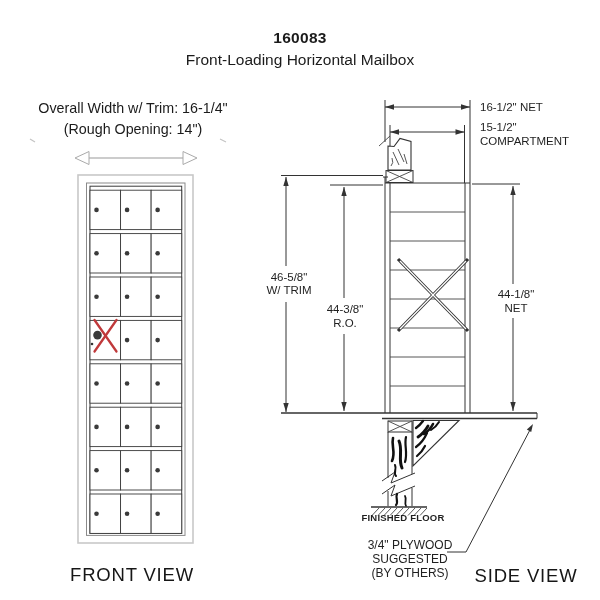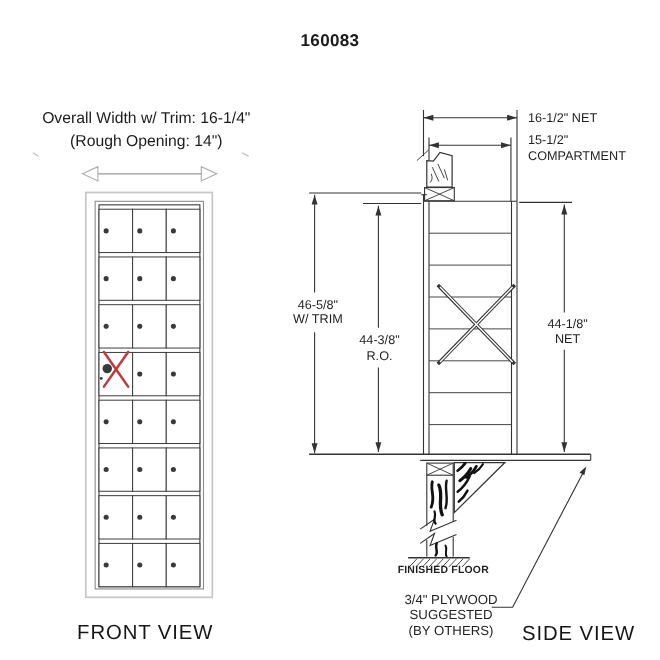--- a/index.html
+++ b/index.html
@@ -20,20 +20,21 @@
   .thin{stroke:#444;stroke-width:.9;fill:none;}
   .arr{fill:#333;stroke:none;}
   .grain{stroke:#111;fill:none;stroke-linecap:round;}
 </style>
 </head>
 <body>
 
 <div id="canvas">
 
   <div class="abs title">160083</div>
+  <div class="abs subtitle">Front-Loading Horizontal Mailbox</div>
   <div class="abs note1">Overall Width w/ Trim: 16-1/4"</div>
   <div class="abs note2">(Rough Opening: 14")</div>
 
   <svg width="600" height="600" viewBox="0 0 600 600">
 
     <g>
 
       <line x1="30" y1="139" x2="35" y2="142" stroke="#c4c4c4" stroke-width="1.2"></line>
       <line x1="220" y1="139" x2="226" y2="142" stroke="#c4c4c4" stroke-width="1.2"></line>
 

